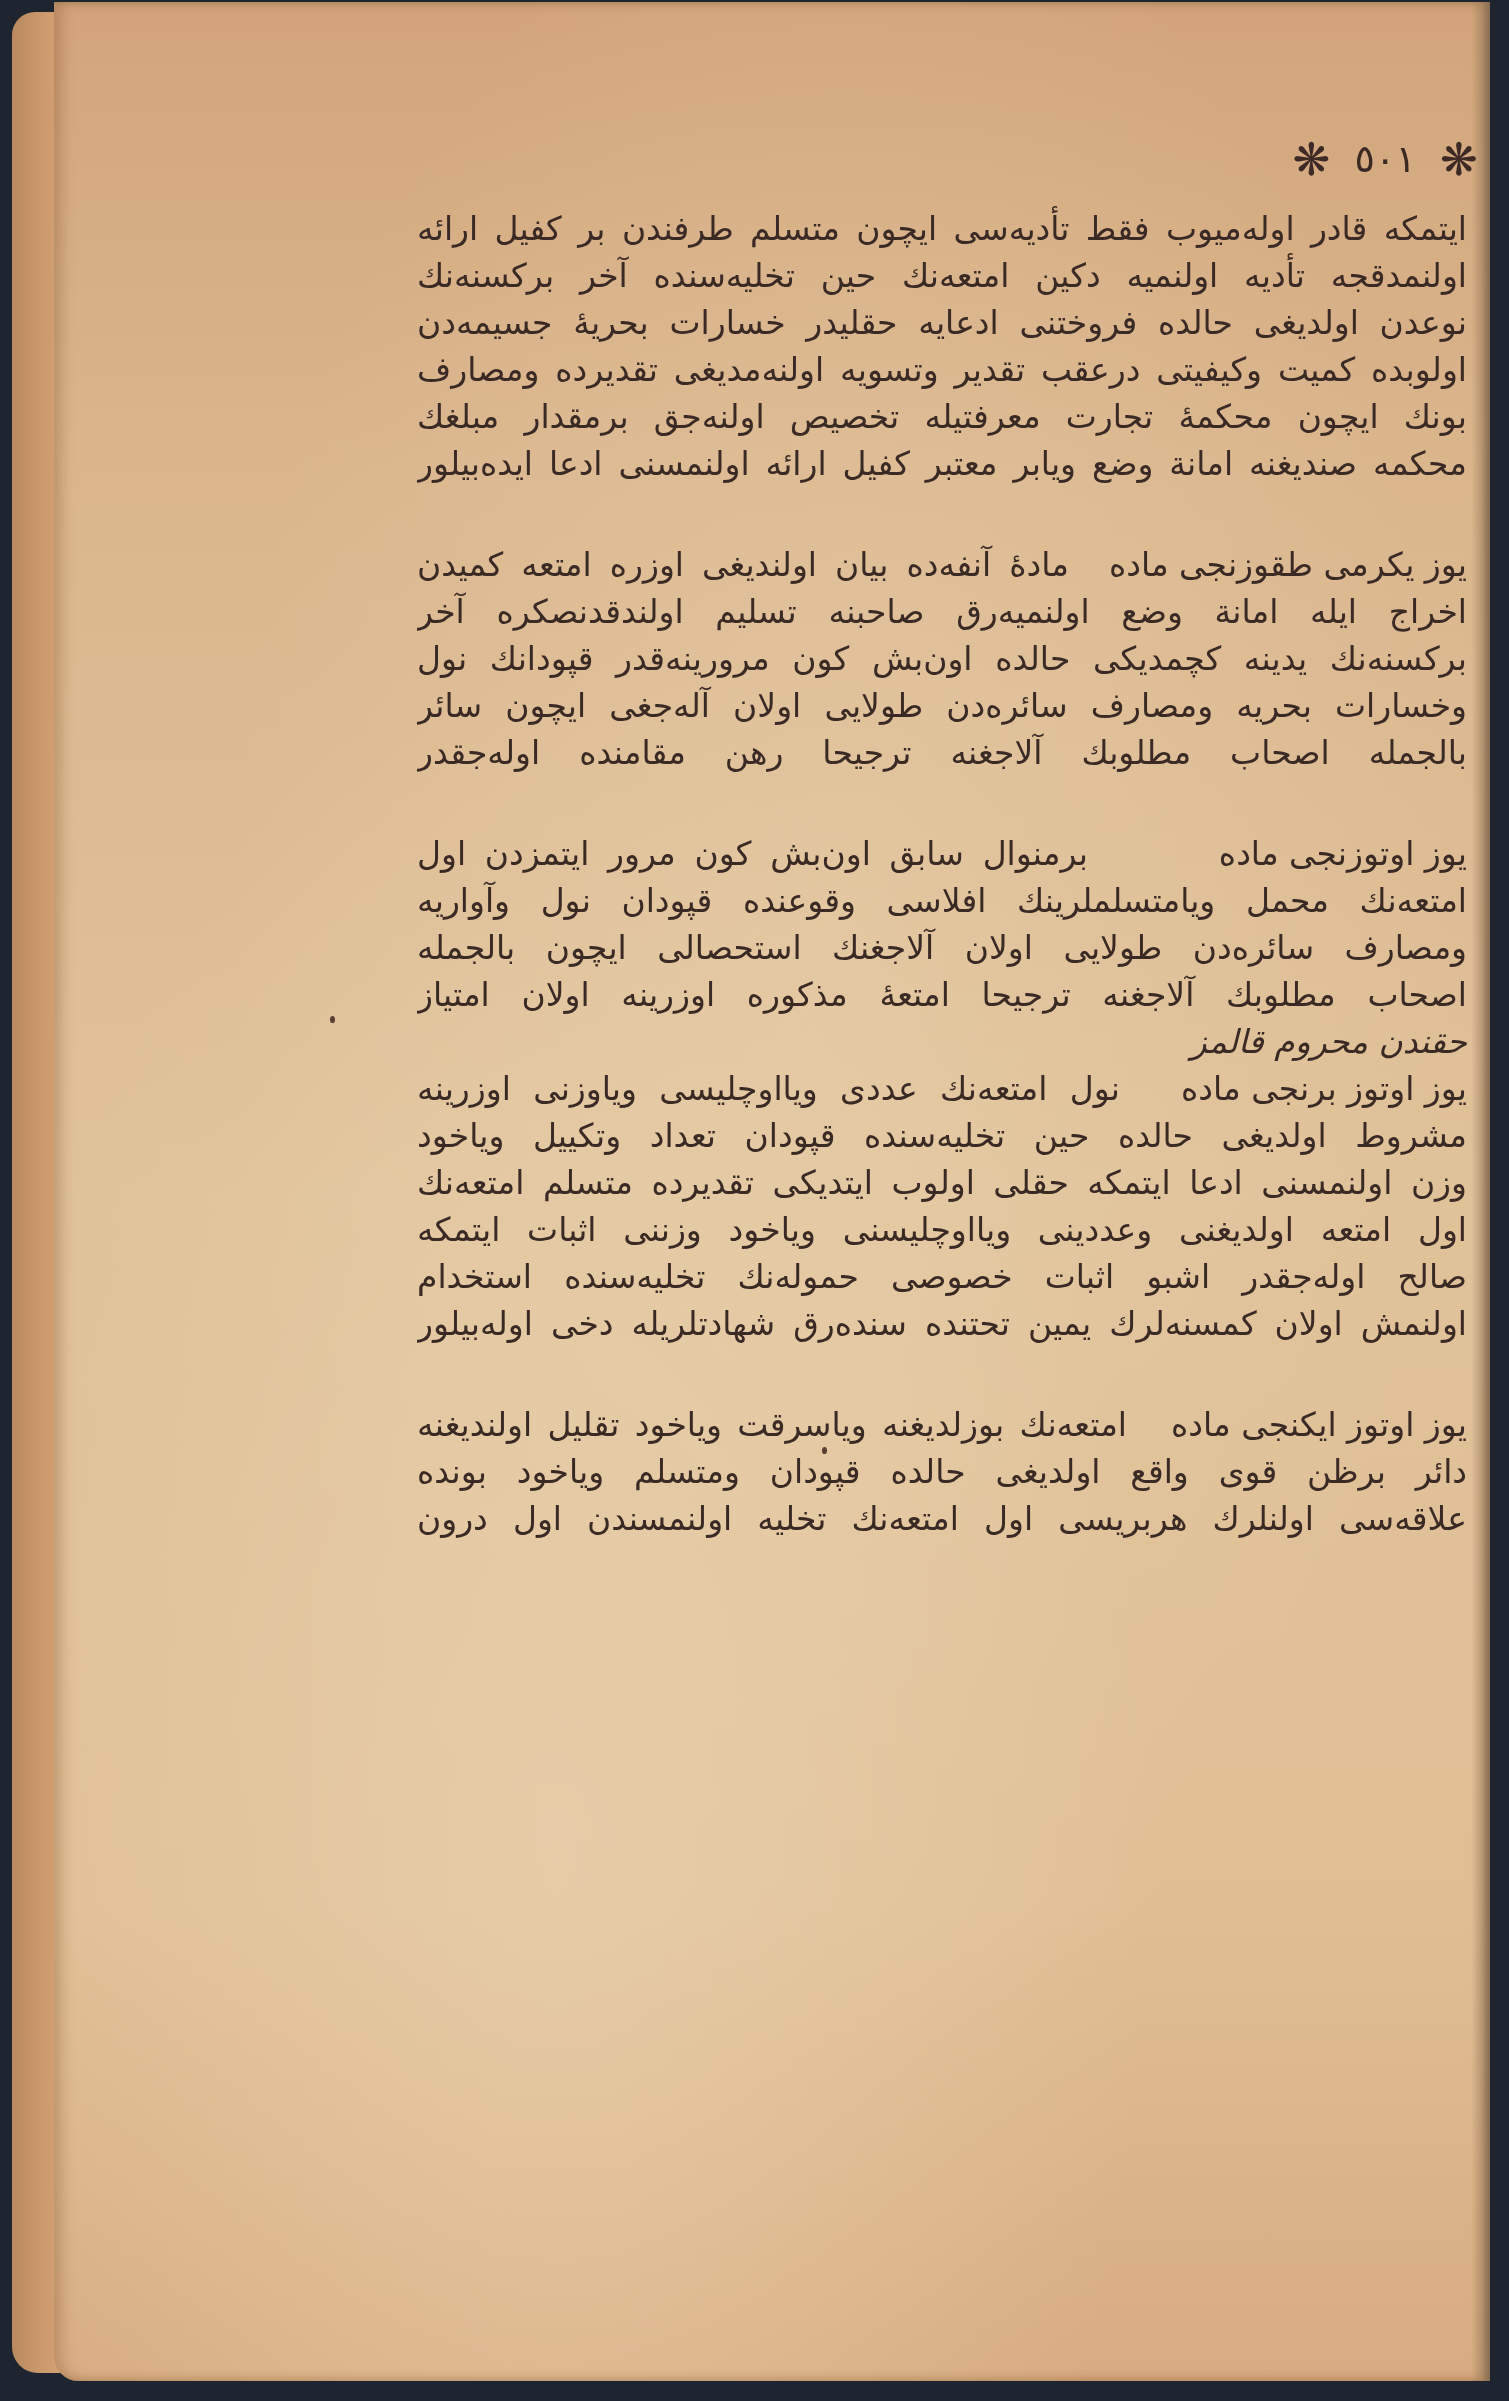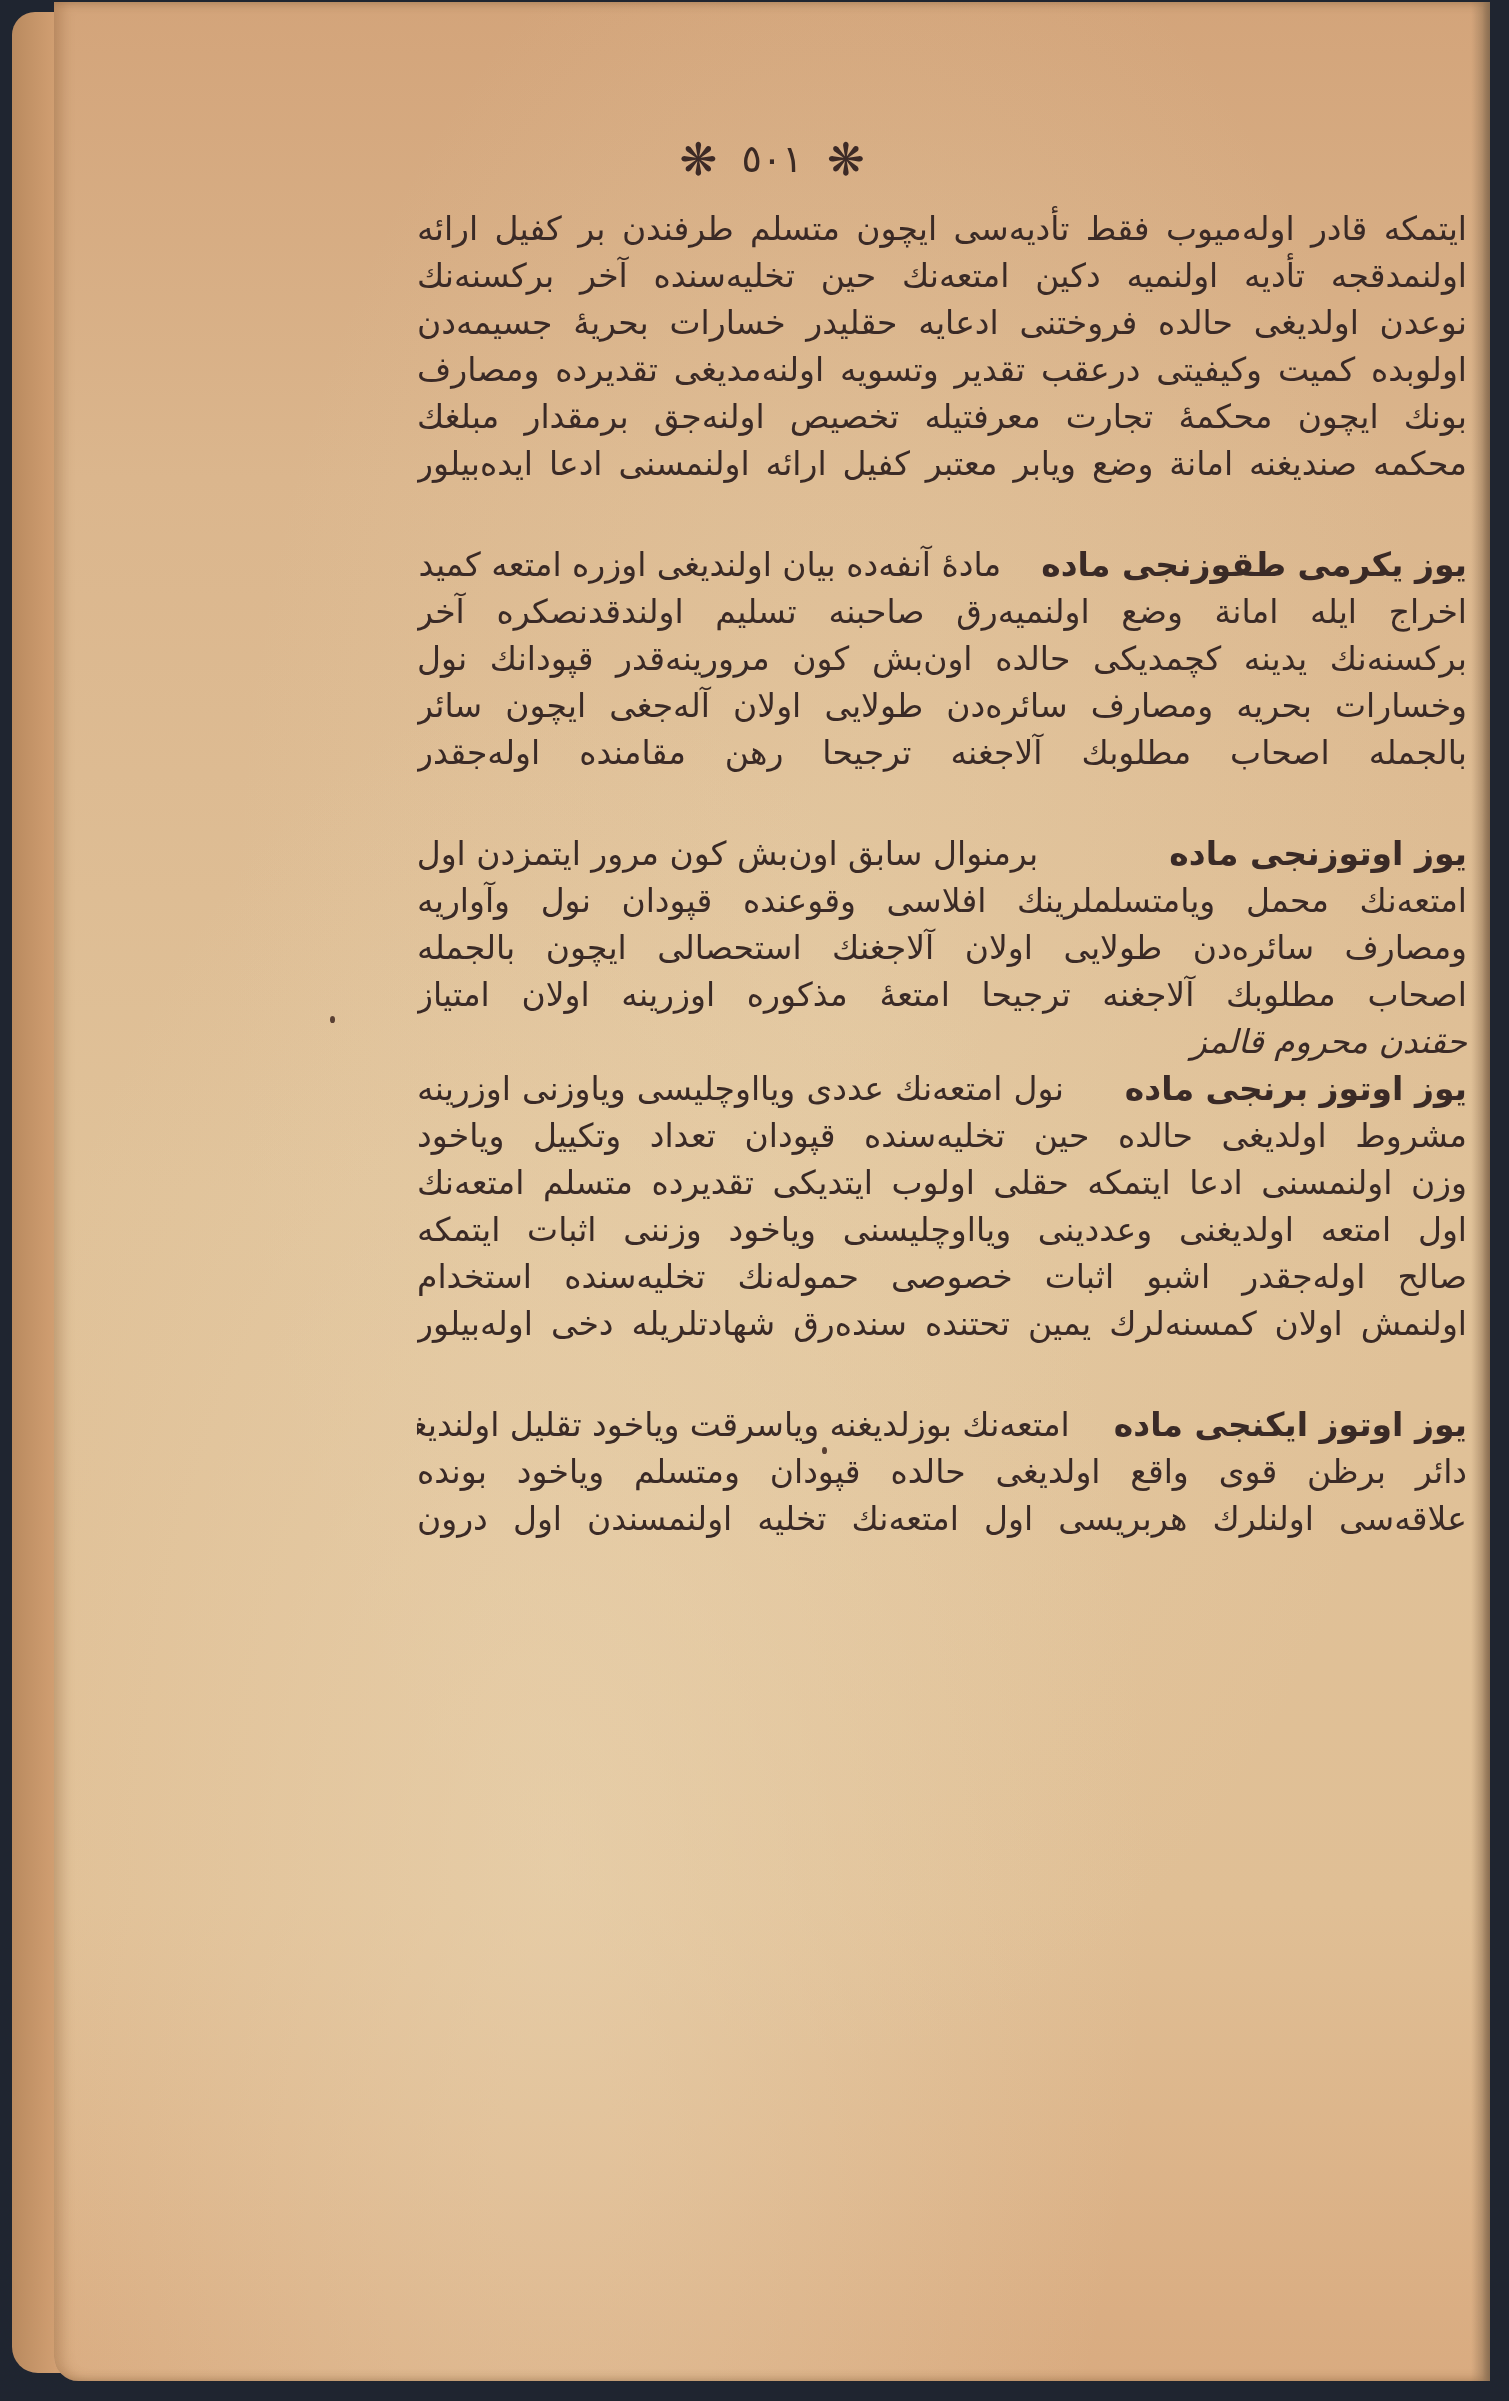--- a/index.html
+++ b/index.html
@@ -44,21 +44,21 @@
       top: 0;
       width: 19px;
       height: 100%;
       background: linear-gradient(90deg, rgba(150,120,90,0) 0%, rgba(150,120,90,0.5) 60%, #8a6e52 100%);
     }
     .header {
       position: absolute;
       left: 0;
       right: 0;
       top: 131px;
-      text-align: center;
+      text-align: right;
       font-family: "DejaVu Sans", sans-serif;
       color: #3b2a24;
       font-size: 38px;
       direction: rtl;
     }
     .header .orn {
       display: inline-block;
       font-size: 45px;
       vertical-align: middle;
       margin: 0 12.2px;
@@ -93,21 +93,20 @@
     .line.last {
       text-align-last: right;
       font-style: italic;
     }
     .para-gap {
       height: 54px;
     }
     .article-head {
       display: inline-block;
       margin-left: 40px;
-      font-weight: bold;
     }
     .speck {
       position: absolute;
       width: 5.2px;
       height: 7px;
       background: #5a4033;
       border-radius: 50%;
     }
   </style>
 </head>

